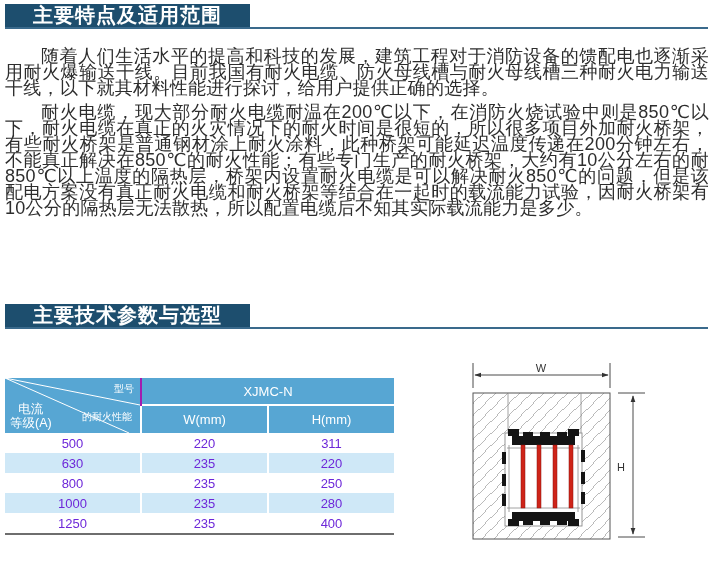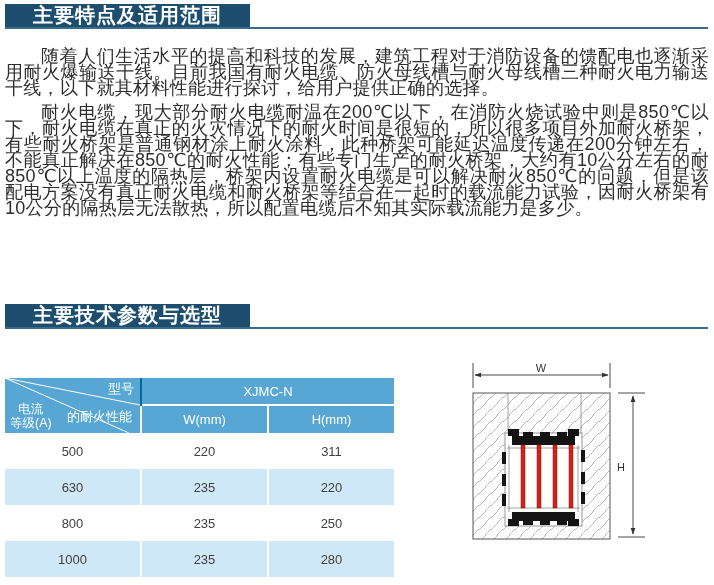--- a/index.html
+++ b/index.html
@@ -22,28 +22,28 @@
     text-indent:2em;letter-spacing:0.3px;
   }
   
   .spec-table{
     position:absolute;left:5px;top:378px;border-collapse:collapse;table-layout:fixed;
     font-size:13px;
   }
   .spec-table td{padding:0;text-align:center;vertical-align:middle;}
   .spec-table .hdr{background:var(--table-header-bg,#57a6d3);color:#fff;}
   .spec-table .corner{position:relative;width:135px;height:55px;}
-  .spec-table .series{width:250px;height:26px;border-left:2px solid #0369a1;margin-left:40px;}
+  .spec-table .series{width:250px;height:26px;border-left:2px solid #a21caf;margin-left:40px;}
   .spec-table .sub{width:125px;height:27px;border-left:2px solid #fff;border-top:2px solid #fff;}
-  .spec-table tbody td{height:36px;color:#404040;border-left:2px solid #fff;}
+  .spec-table tbody td{height:20px;color:#6d28d9;border-left:2px solid #fff;}
   .spec-table tbody td:first-child{border-left:none;}
   .spec-table tbody tr.alt{background:var(--table-alt-row-bg,#cfe8f7);}
   .spec-table tbody tr:last-child td{border-bottom:2px solid #6e6e6e;}
   .corner svg{position:absolute;left:0;top:0;}
-  .corner .lbl{position:absolute;line-height:14px;font-size:13px;}
+  .corner .lbl{position:absolute;line-height:14px;font-size:10px;}
   .corner .lbl-model{right:6px;top:4px;}
   .corner .lbl-size{right:8px;top:32px;}
   .corner .lbl-current{left:5px;bottom:3px;text-align:center;font-size:12.5px;}
   
   .diagram{position:absolute;left:455px;top:355px;}
   .dim-line{stroke:#4a4a4a;stroke-width:1;fill:none;}
   .thin{stroke:#8a8a8a;stroke-width:0.8;fill:none;}
   .blk{fill:#141414;stroke:none;}
   .busbar{fill:var(--busbar-red,#ce2418);stroke:#8c120c;stroke-width:0.5;}
   .dim-text{font-size:11px;fill:#333;font-family:"Liberation Sans","DejaVu Sans",sans-serif;}

